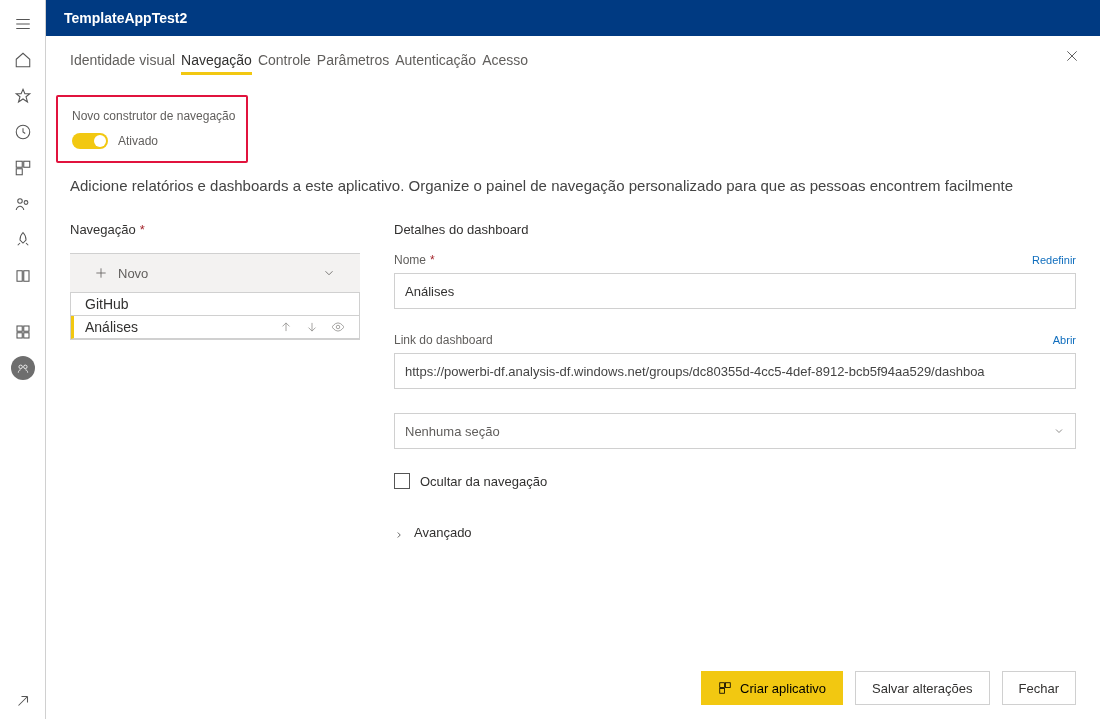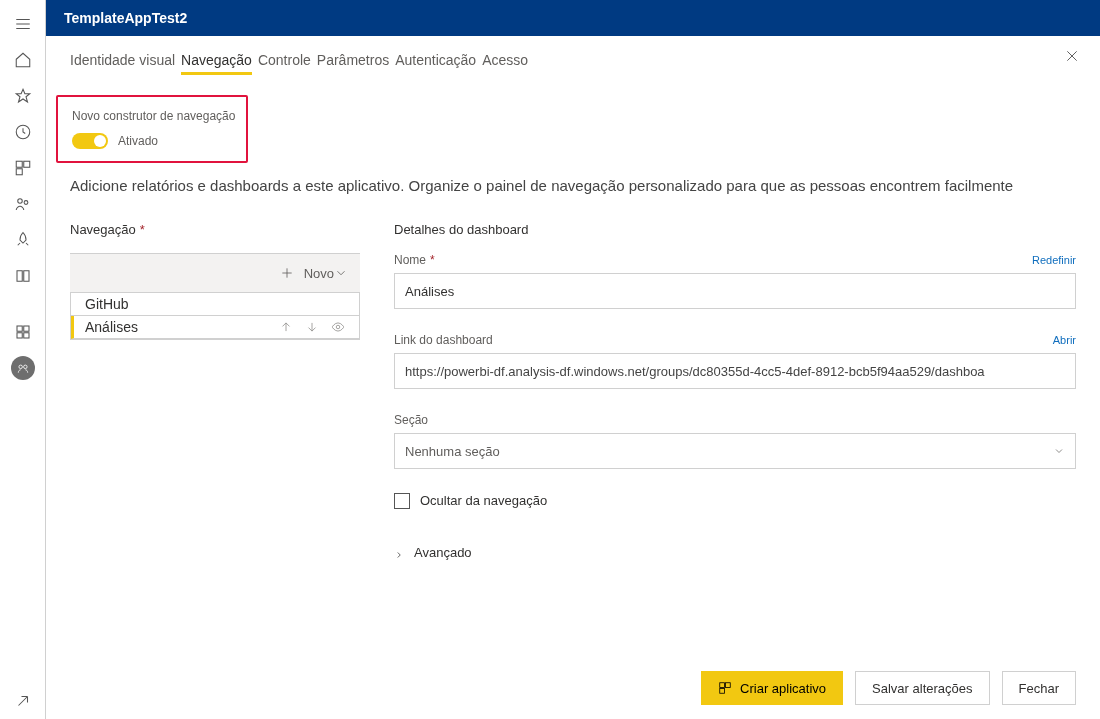--- a/index.html
+++ b/index.html
@@ -40,38 +40,38 @@
   .toggle::after{content:"";position:absolute;right:2px;top:2px;width:12px;height:12px;border-radius:50%;background:#fff}
   .toggle-label{font-size:12px;color:var(--muted)}
   .desc{font-size:15px;color:#444;margin-bottom:28px;white-space:nowrap;overflow:hidden}
   
   .form-area{display:flex;gap:34px;align-items:flex-start}
   .nav-col{width:290px;flex-shrink:0}
   .det-col{flex:1;min-width:0}
   .section-label{font-size:13px;color:var(--text);margin-bottom:16px}
   .req{color:#a4262c;margin-left:4px}
   
-  .novo-row{height:40px;background:var(--light);border-top:1px solid var(--border);border-bottom:1px solid var(--border);display:flex;align-items:center;padding:0 12px;color:var(--muted);cursor:pointer;justify-content:flex-end}
+  .novo-row{height:40px;background:var(--light);border-top:1px solid var(--border);border-bottom:1px solid var(--border);display:flex;align-items:center;padding:0 24px;color:var(--muted);cursor:pointer;justify-content:space-between}
   .novo-left{display:flex;align-items:center;gap:10px}
   .novo-row svg{width:14px;height:14px;stroke:currentColor;fill:none;stroke-width:1.4}
   .nav-item{height:23px;display:flex;align-items:center;padding:0 14px;border-bottom:1px solid var(--border);font-size:14px;cursor:pointer}
   .nav-item.sel{border-left:3px solid var(--yellow);padding-left:11px;justify-content:space-between}
   .nav-item .icons{display:flex;gap:12px;color:#8a8886}
   .nav-item .icons svg{width:14px;height:14px;stroke:currentColor;fill:none;stroke-width:1.3}
   .nav-box{border:1px solid var(--border);border-top:none}
   
   .field{margin-bottom:24px}
   .field-head{display:flex;justify-content:space-between;align-items:baseline;margin-bottom:6px}
   .field-label{font-size:12px;color:var(--muted)}
   .field-link{font-size:11px;color:var(--link);cursor:pointer}
   .input{width:100%;height:36px;border:1px solid var(--border);padding:0 10px;font-size:13px;color:var(--text);background:#fff}
   .input[readonly]{color:#444}
   .select{width:100%;height:36px;border:1px solid var(--border);padding:16px 10px;font-size:13px;color:var(--muted);background:#fff;display:flex;align-items:center;justify-content:space-between;cursor:pointer}
   .select svg{width:12px;height:12px;stroke:currentColor;fill:none;stroke-width:1.4}
-  .chk-row{display:flex;align-items:flex-start;gap:10px;cursor:pointer}
+  .chk-row{display:flex;align-items:center;gap:10px;cursor:pointer}
   .chk{width:16px;height:16px;border:1px solid #555}
   .adv-row{display:flex;align-items:flex-end;gap:10px;cursor:pointer;margin-top:36px}
   .adv-row svg{width:10px;height:10px;stroke:currentColor;fill:none;stroke-width:1.8}
   
   .footer{position:absolute;bottom:14px;right:24px;display:flex;gap:12px}
   .btn{height:34px;padding:0 16px;border:1px solid var(--border);background:#fff;display:flex;align-items:center;gap:8px;font-size:13px;cursor:pointer}
   .btn.primary{background:var(--yellow);border-color:var(--yellow);color:#000}
   .btn svg{width:14px;height:14px;stroke:currentColor;fill:none;stroke-width:1.4}
 </style>
 </head>
@@ -229,23 +229,20 @@
 
           <div class="field">
             <div class="field-head">
               <span class="field-label">Link do dashboard</span>
               <span class="field-link">Abrir</span>
             </div>
             <input class="input" readonly="" value="https://powerbi-df.analysis-df.windows.net/groups/dc80355d-4cc5-4def-8912-bcb5f94aa529/dashboa" style="">
           </div>
 
           <div class="field">
-            <div class="field-head">
-              <span class="field-label">Seção</span>
-            </div>
             <div class="select">
               <span>Nenhuma seção</span>
               <svg viewBox="0 0 24 24">
                   <path d="M6 9l6 6 6-6"></path>
                 </svg>
             </div>
           </div>
 
           <div class="chk-row">
             <div class="chk"></div>

